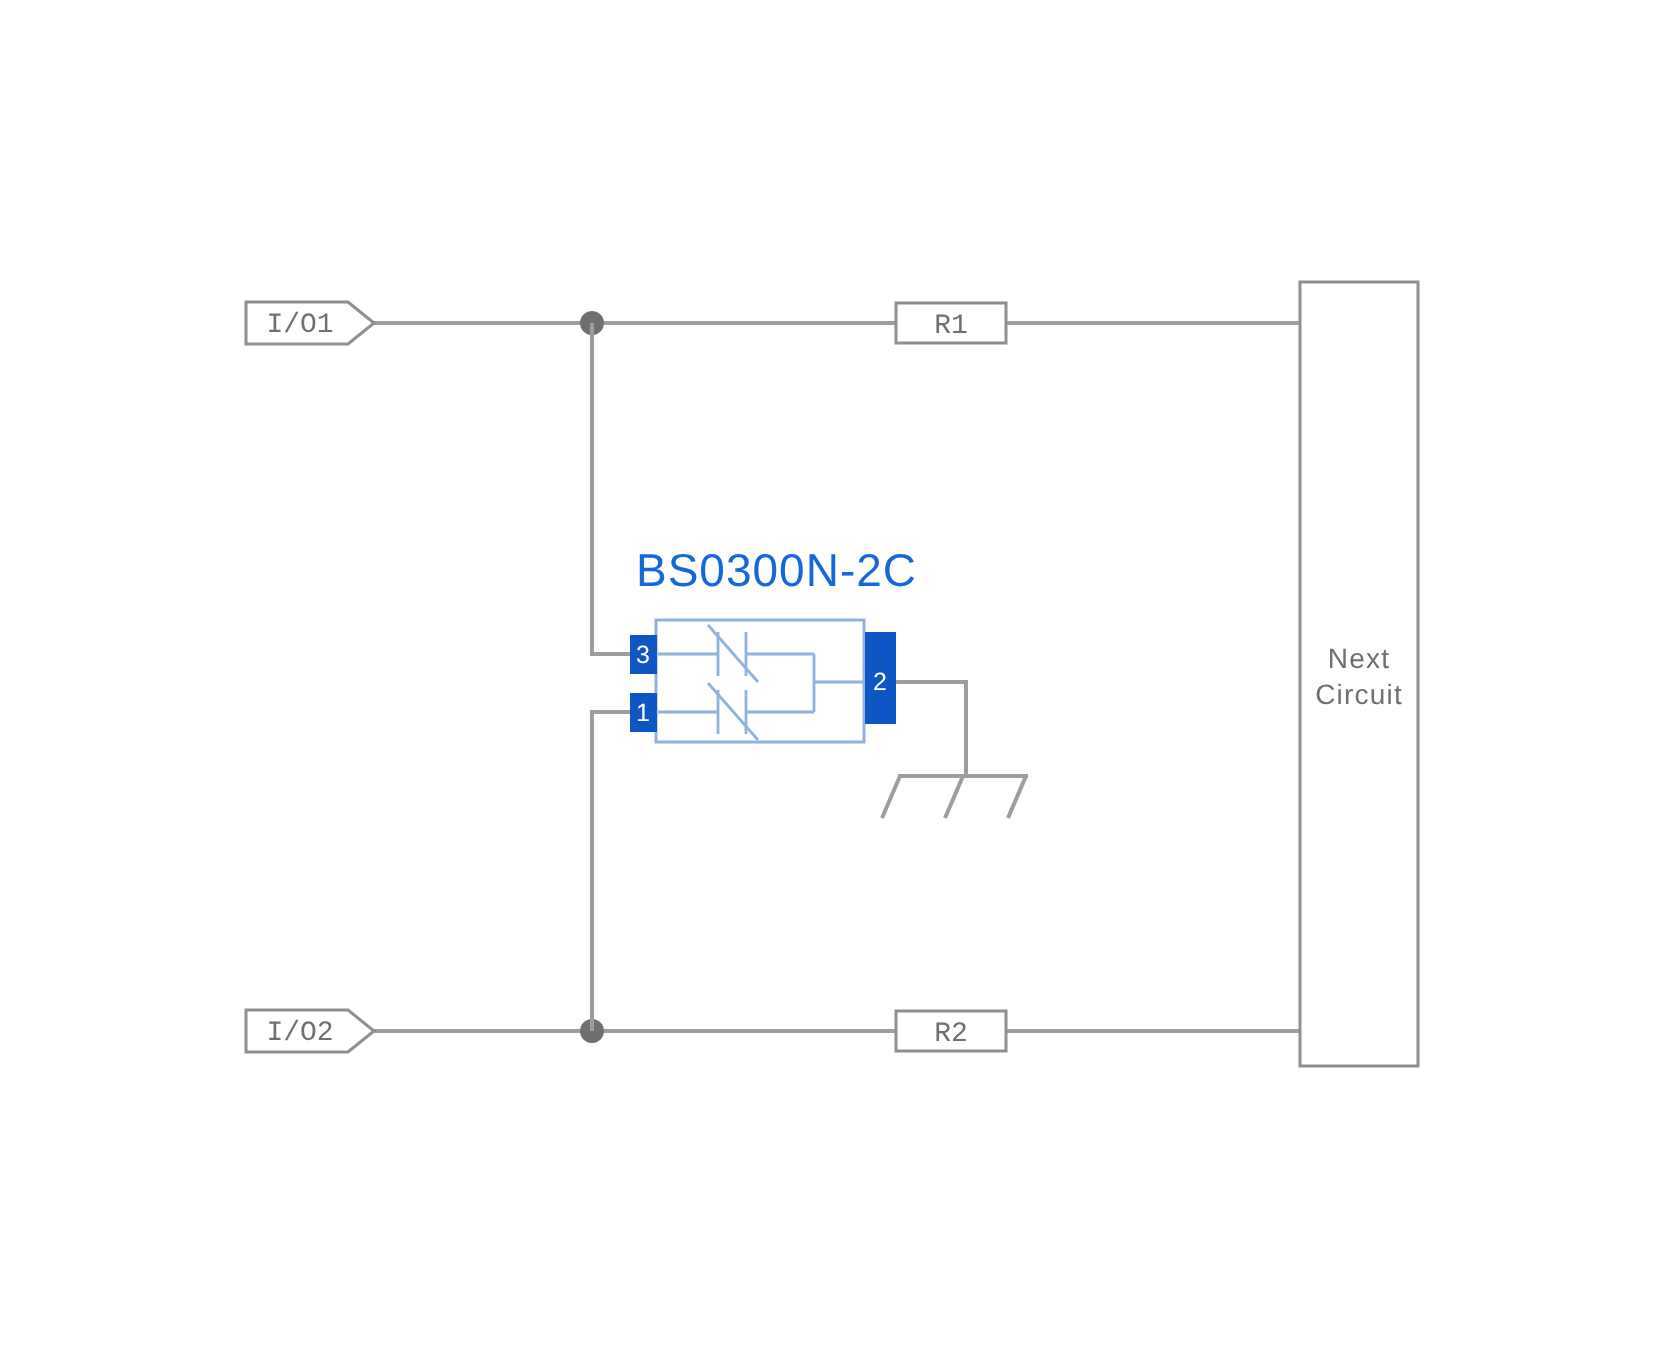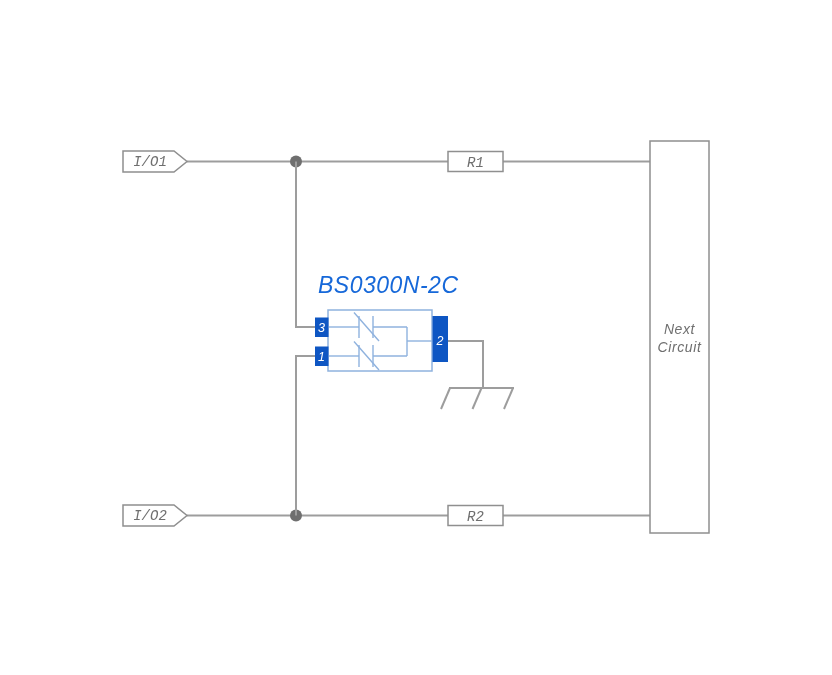--- a/index.html
+++ b/index.html
@@ -12,21 +12,20 @@
     --component_blue: #8fb2de;
     --background: #ffffff;
   }
   html, body { margin: 0; padding: 0; background: var(--background); }
   .canvas {
     position: relative;
     width: 832px;
     height: 675px;
     background: var(--background);
     overflow: hidden;
-    font-style: italic;
   }
   svg { display: block; }
   .wire   { stroke: var(--wire); stroke-width: 2; fill: none; }
   .flag   { fill: #ffffff; stroke: var(--outline); stroke-width: 1.5; }
   .rbox   { fill: #ffffff; stroke: var(--outline); stroke-width: 1.5; }
   .nbox   { fill: #ffffff; stroke: var(--outline); stroke-width: 1.5; }
   .junction { fill: var(--junction); stroke: none; }
   .label {
     font-family: "Liberation Mono", "DejaVu Sans Mono", monospace;
     font-size: 14px; fill: var(--text_gray);

